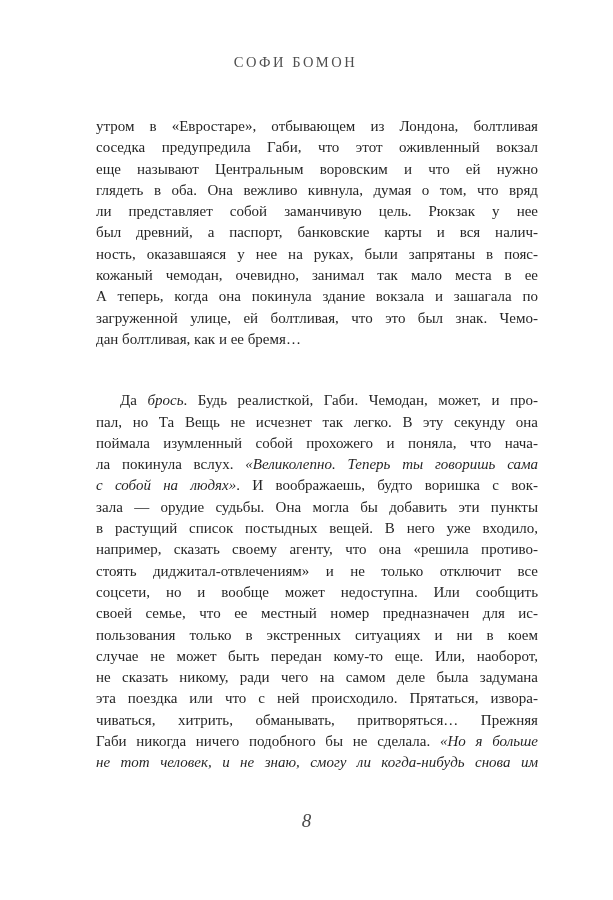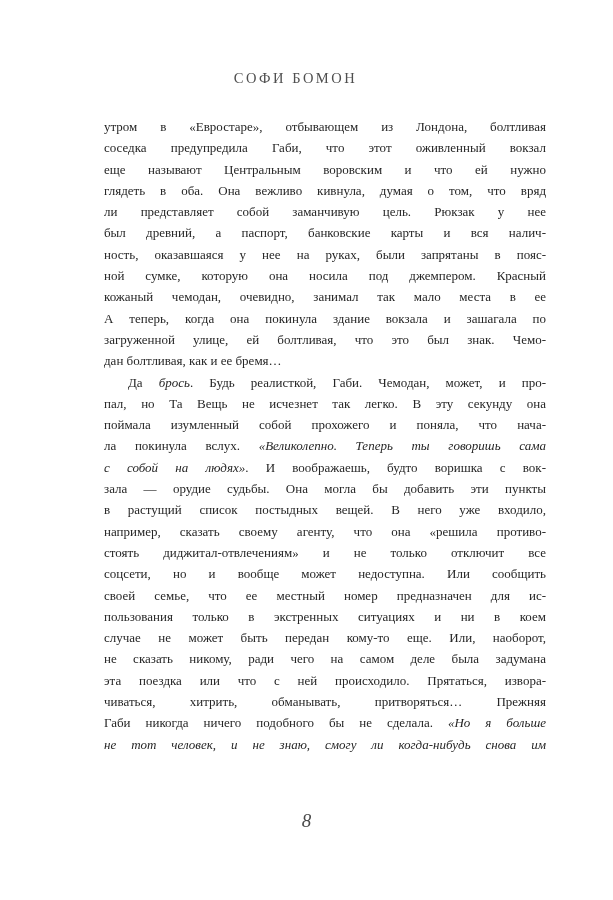--- a/index.html
+++ b/index.html
@@ -10,49 +10,50 @@
   .book-page {
     position: relative;
     width: 613px;
     height: 900px;
     background: var(--page-bg, #ffffff);
     overflow: hidden;
     font-family: "Liberation Serif", "DejaVu Serif", serif;
   }
   .running-header {
     position: absolute;
-    top: 70px;
+    top: 54px;
     left: 0;
     width: 591px;
     text-align: center;
     font-size: 14.5px;
     letter-spacing: 2.5px;
     color: var(--header-color, #4f4f4f);
   }
   .text-block {
     position: absolute;
     top: 116px;
-    left: 104px;
+    left: 96px;
     width: 442px;
-    font-size: 13px;
+    font-size: 15px;
     line-height: 21.3px;
     color: var(--text-color, #262626);
   }
   .line {
     text-align: justify;
     text-align-last: justify;
     height: 21.3px;
     overflow: visible;
   }
   .line.nojust {
     text-align: left;
     text-align-last: left;
   }
   .line.indent {
     text-indent: 24px;
+    margin-top: 40px;
   }
   .it {
     font-style: italic;
   }
   .folio {
     position: absolute;
     top: 810px;
     left: 0;
     width: 613px;
     text-align: center;
@@ -68,21 +69,20 @@
   <div class="running-header">СОФИ БОМОН</div>
 
   <div class="text-block">
       <div class="line"><span>утром в «Евростаре», отбывающем из Лондона, болтливая</span></div>
       <div class="line"><span>соседка предупредила Габи, что этот оживленный вокзал</span></div>
       <div class="line"><span>еще называют Центральным воровским и что ей нужно</span></div>
       <div class="line"><span>глядеть в оба. Она вежливо кивнула, думая о том, что вряд</span></div>
       <div class="line"><span>ли представляет собой заманчивую цель. Рюкзак у нее</span></div>
       <div class="line"><span>был древний, а паспорт, банковские карты и вся налич-</span></div>
       <div class="line"><span>ность, оказавшаяся у нее на руках, были запрятаны в пояс-</span></div>
-      <div class="line"><span>ной сумке, которую она носила под джемпером. Красный</span></div>
       <div class="line"><span>кожаный чемодан, очевидно, занимал так мало места в ее</span></div>
       <div class="line"><span>А теперь, когда она покинула здание вокзала и зашагала по</span></div>
       <div class="line"><span>загруженной улице, ей болтливая, что это был знак. Чемо-</span></div>
       <div class="line nojust"><span>дан болтливая, как и ее бремя…</span></div>
       <div class="line indent"><span>Да </span><span class="it">брось</span><span>. Будь реалисткой, Габи. Чемодан, может, и про-</span></div>
       <div class="line"><span>пал, но Та Вещь не исчезнет так легко. В эту секунду она</span></div>
       <div class="line"><span>поймала изумленный собой прохожего и поняла, что нача-</span></div>
       <div class="line"><span>ла покинула вслух. </span><span class="it">«Великолепно. Теперь ты говоришь сама</span></div>
       <div class="line"><span class="it">с собой на людях»</span><span>. И воображаешь, будто воришка с вок-</span></div>
       <div class="line"><span>зала — орудие судьбы. Она могла бы добавить эти пункты</span></div>

